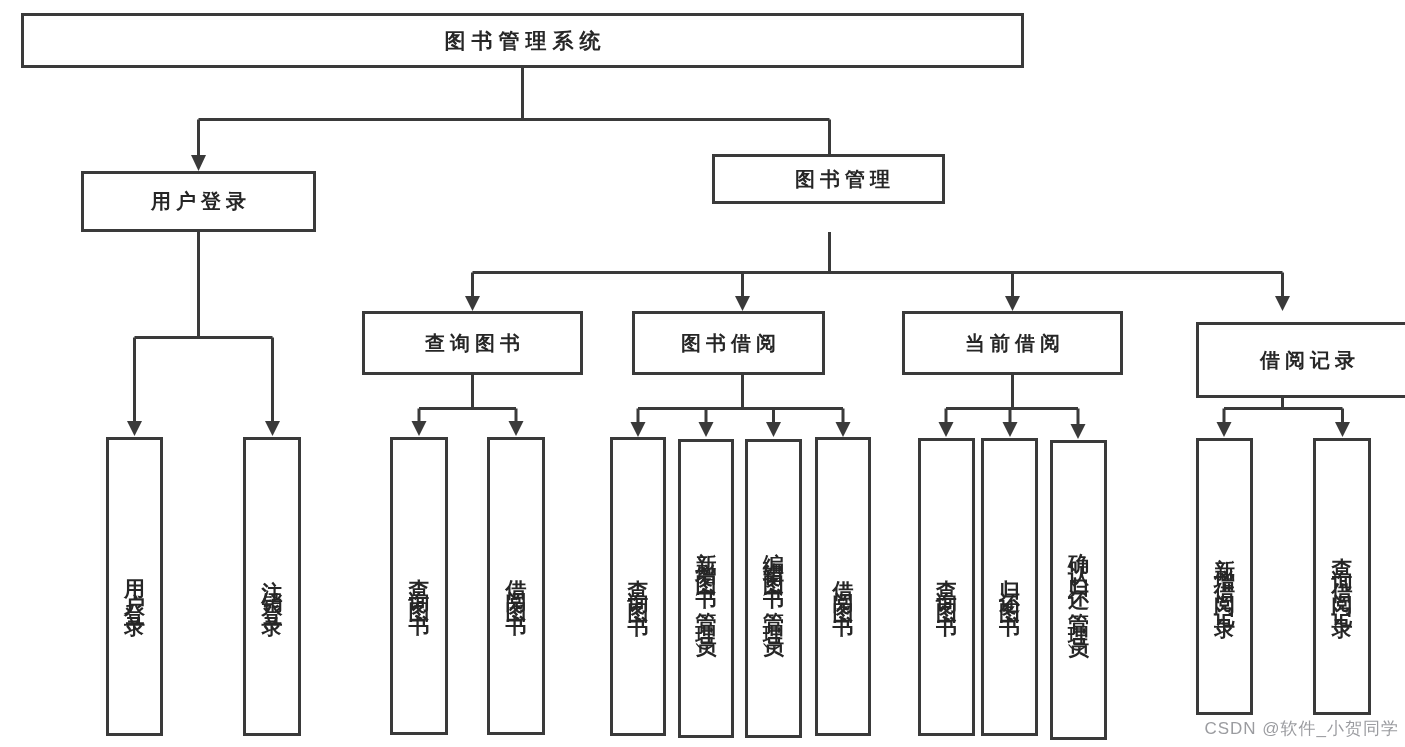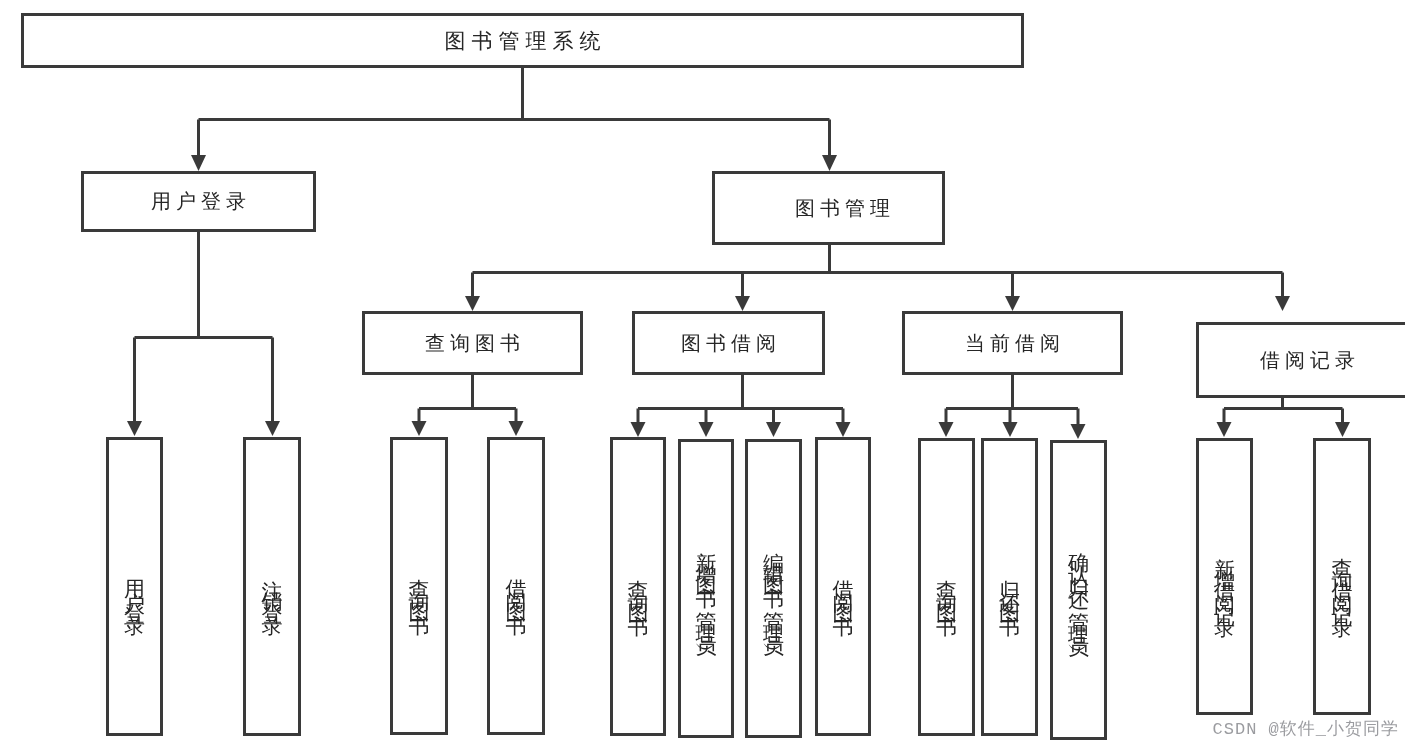--- a/index.html
+++ b/index.html
@@ -30,20 +30,21 @@
 
   .hnode, .vnode {
     position: absolute;
     background: #ffffff;
     border: 3px solid var(--line);
     display: flex;
     align-items: center;
     justify-content: center;
     color: var(--text);
     z-index: 2;
+    font-weight: bold;
   }
 
   .hnode {
     font-size: 20px;
     letter-spacing: 5px;
     text-indent: 5px;
     white-space: nowrap;
   }
 
   .hnode.root {
@@ -63,21 +64,20 @@
 
   .watermark {
     position: absolute;
     right: 6px;
     top: 717px;
     font-size: 17px;
     letter-spacing: 1px;
     color: var(--wm);
     z-index: 3;
     white-space: nowrap;
-    font-family: Liberation Mono, monospace;
   }
 </style>
 </head>
 <body>
 
 <div class="canvas">
 
   <svg class="connectors" viewBox="0 0 1405 747" xmlns="http://www.w3.org/2000/svg">
     <g stroke="currentColor" stroke-width="3" fill="none">
       <path d="M522.5 67 V119.5 M198.5 119.5 H829.5 M198.5 119.5 V156 M829.5 119.5 V156"></path>
@@ -119,21 +119,21 @@
       <polygon points="1002.5,422 1017.5,422 1010,437"></polygon>
       <polygon points="1070.5,424 1085.5,424 1078,439"></polygon>
       <polygon points="1216.5,422 1231.5,422 1224,437"></polygon>
       <polygon points="1335,422 1350,422 1342.5,437"></polygon>
     </g>
   </svg>
 
   <div class="hnode root" style="left:21px; top:13px; width:1003px; height:55px;">图书管理系统</div>
 
   <div class="hnode" style="left:81px; top:171px; width:235px; height:61px;">用户登录</div>
-  <div class="hnode" style="left:712px; top:171px; width:233px; height:74px;padding-left:28px;">图书管理</div>
+  <div class="hnode" style="left:712px; top:154px; width:233px; height:50px;padding-left:28px;">图书管理</div>
 
   <div class="hnode" style="left:362px; top:311px; width:221px; height:64px;">查询图书</div>
   <div class="hnode" style="left:632px; top:311px; width:193px; height:64px;">图书借阅</div>
   <div class="hnode" style="left:902px; top:311px; width:221px; height:64px;">当前借阅</div>
   <div class="hnode" style="left:1172px; top:322px; width:223px; height:76px;margin-left:24px;">借阅记录</div>
 
   <div class="vnode" style="left:106px; top:437px; width:57px; height:299px;">用户登录</div>
   <div class="vnode" style="left:243px; top:437px; width:58px; height:299px;">注销登录</div>
 
   <div class="vnode" style="left:390px; top:437px; width:58px; height:298px;">查询图书</div>

